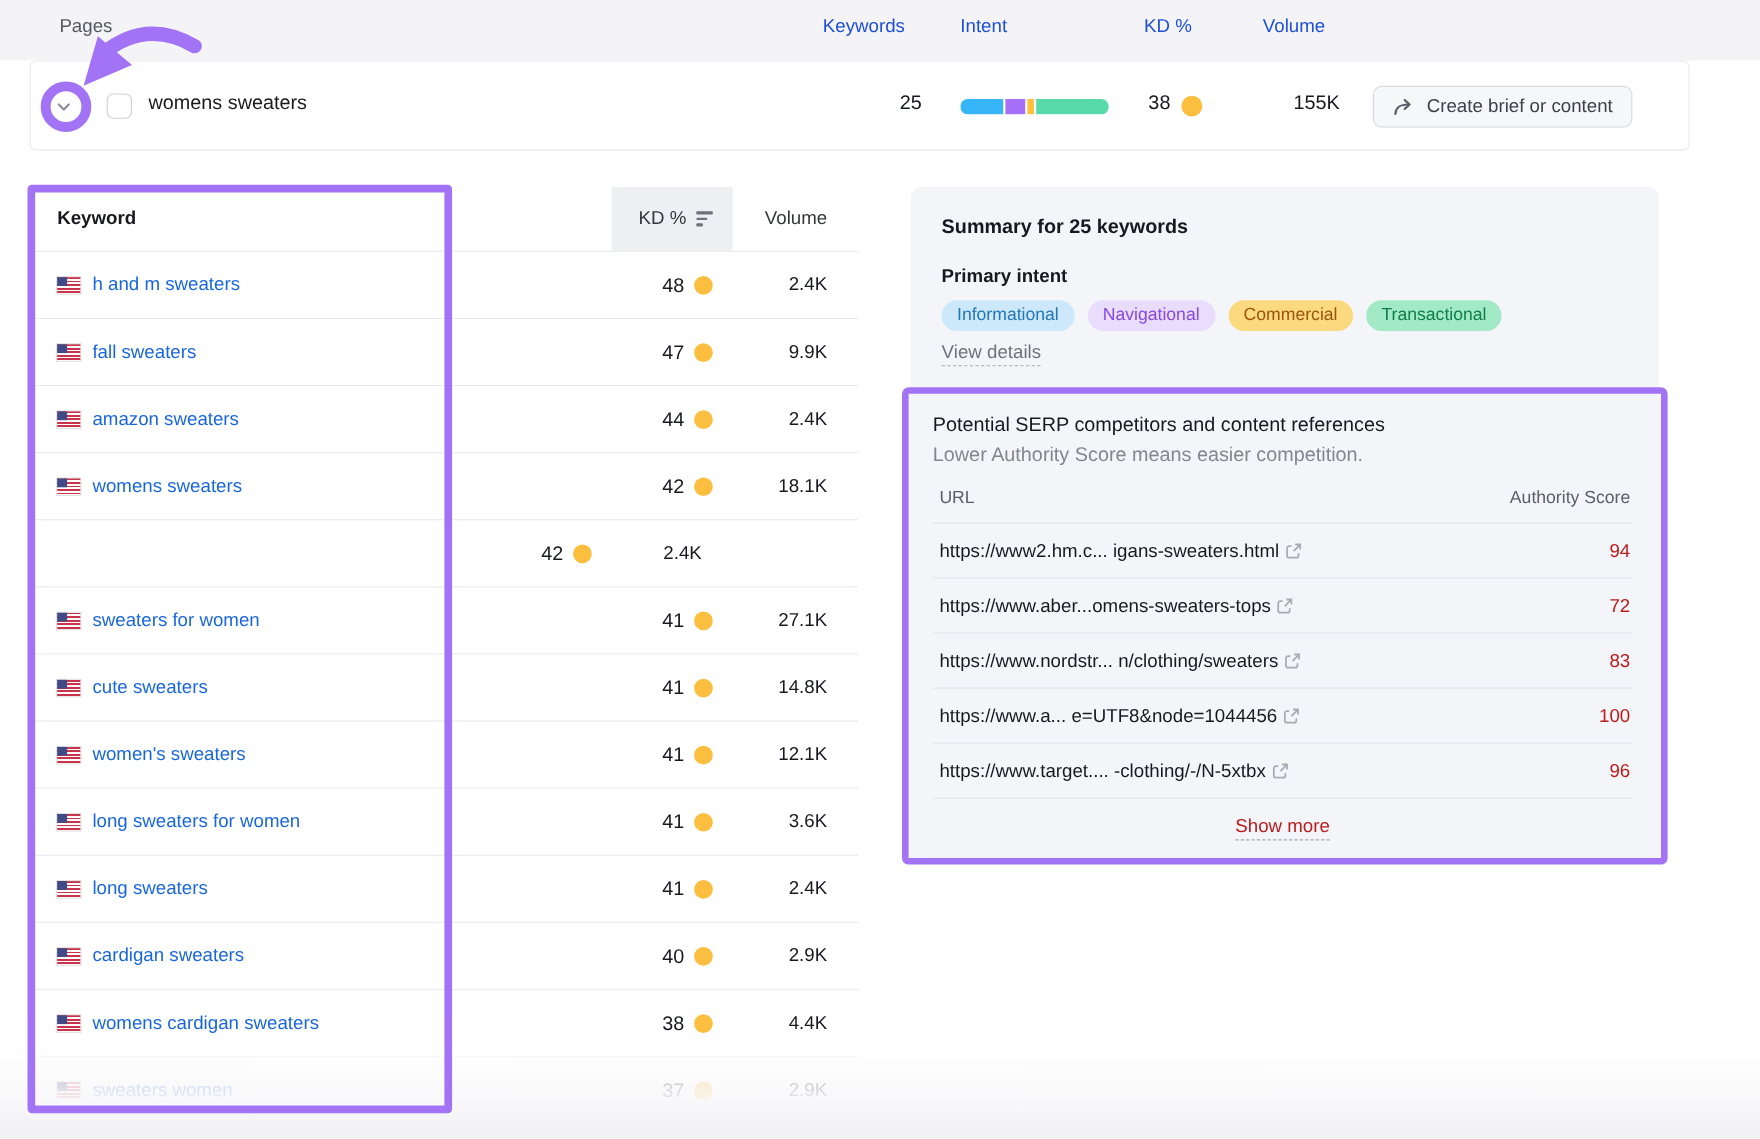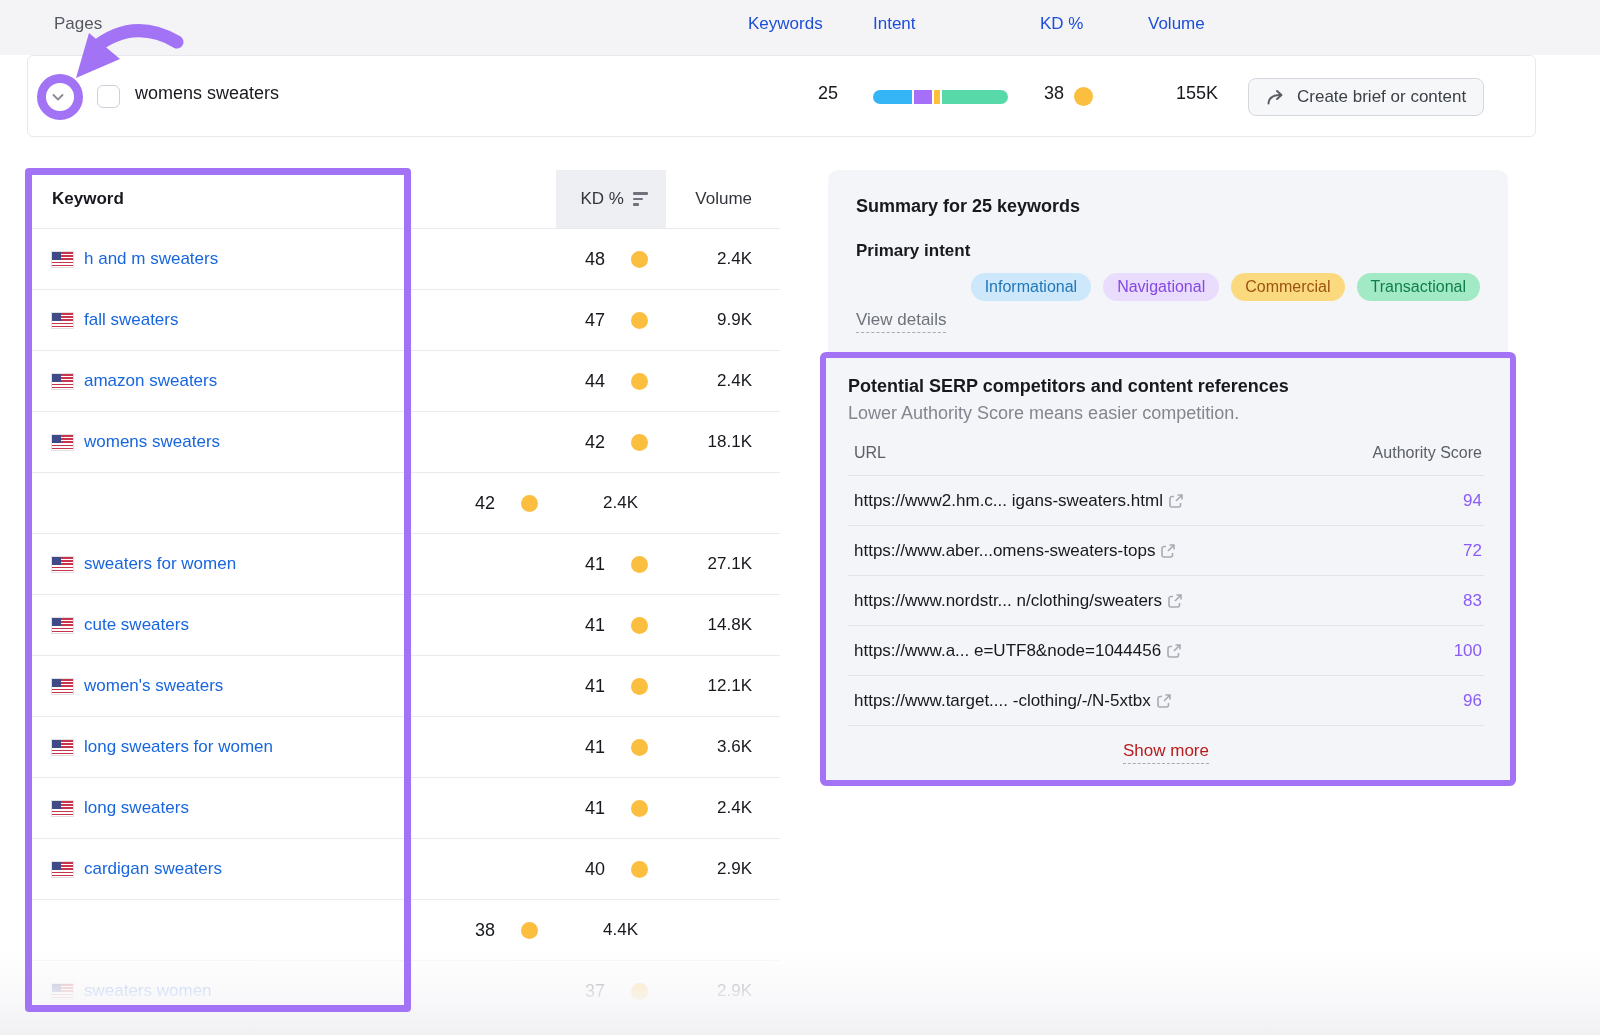--- a/index.html
+++ b/index.html
@@ -50,49 +50,49 @@
   .sort-icon i:nth-child(1){ width:15px; } .sort-icon i:nth-child(2){ width:10px; } .sort-icon i:nth-child(3){ width:6px; }
   .kh-vol { text-align:right; padding-right:28px; font-size:17px; color:#33363c; }
   .kw-row { display:grid; grid-template-columns:529px 110px 114px; height:61px; align-items:center;
     border-top:1px solid #e9eaee; }
   .kw-name { padding-left:25px; display:flex; align-items:center; gap:11px; min-width:0; }
   .kw-link { font-size:17px; color:var(--link); text-decoration:none; cursor:pointer; white-space:nowrap; }
   .flag { position:relative; width:21px; height:15px; flex:0 0 21px;
     background:repeating-linear-gradient(to bottom,#c9344a 0 1.6px,#fff 1.6px 3.2px);
     outline:1px solid rgba(0,0,0,.12); }
   .flag::after { content:""; position:absolute; left:0; top:0; width:9px; height:8px; background:#3f4a86; }
-  .kw-kd { display:flex; align-items:center; justify-content:flex-end; gap:26px; padding-right:18px;
+  .kw-kd { display:flex; align-items:center; justify-content:flex-end; gap:9px; padding-right:18px;
     font-size:18px; }
   .kd-dot { width:17px; height:17px; border-radius:50%; background:var(--kd-dot); }
   .kw-vol { text-align:right; padding-right:28px; font-size:17px; }
   .kw-row.faded { opacity:.45; }
 
   
   .summary-card { position:absolute; left:828px; top:170px; width:680px; height:182px;
     background:#f4f5f8; border-radius:10px 10px 0 0; padding:26px 28px 0 28px; }
   .summary-title { font-size:18px; font-weight:700; color:#17191e; }
   .primary-intent-label { margin-top:24px; font-size:17px; font-weight:700; color:#17191e; }
-  .badges { margin-top:12px; display:flex; gap:12px;justify-content:flex-end; }
+  .badges { margin-top:12px; display:flex; gap:12px; }
   .badge { height:28px; padding:0 14px; border-radius:14px; display:inline-flex; align-items:center;
     font-size:16px; white-space:nowrap; }
   .view-details { margin-top:9px; display:inline-block; font-size:17px; color:#6e727b;
     border-bottom:1.5px dashed #a7aab1; padding-bottom:2px; cursor:pointer; }
 
   .serp-box { position:absolute; left:820px; top:352px; width:696px; height:434px;
     border:6px solid var(--annotation); border-radius:6px; background:#f4f5f8;
     padding:18px 26px 0 22px; }
-  .serp-title { font-size:18px; font-weight:700; color:#17191e; }
+  .serp-title { font-size:18px; font-weight:400; color:#17191e; }
   .serp-sub { margin-top:6px; font-size:18px; color:#83868e; }
   .serp-head { margin-top:20px; display:flex; justify-content:space-between;
     font-size:16px; color:#5a5e66; padding:0 2px 13px 6px; border-bottom:1px solid #e2e4e9; }
   .serp-row { height:50px; display:flex; justify-content:space-between; align-items:center;
     border-bottom:1px solid #e2e4e9; padding:0 2px 0 6px; }
   .url-cell { display:flex; align-items:center; gap:5px; font-size:17px; color:#17191e; white-space:nowrap; }
   .ext-link { display:inline-flex; cursor:pointer; }
-  .serp-score { font-size:17px; color:#8b5cf6; }
+  .serp-score { font-size:17px; color:#b91c1c; }
   .show-more { margin:15px auto 0; width:fit-content; font-size:17px; color:#b91c1c;
     border-bottom:1.5px dashed #a7aab1; padding-bottom:2px; cursor:pointer; }
 
   
   .purple-rect-left { position:absolute; left:25px; top:168px; width:386px; height:844px;
     border:7px solid var(--annotation); border-radius:4px; z-index:60; pointer-events:none; }
   .annot-ring { position:absolute; left:37px; top:74px; width:46px; height:46px; border-radius:50%;
     border:9px solid var(--annotation); z-index:60; pointer-events:none; }
   .annot-arrow { position:absolute; left:40px; top:8px; z-index:61; pointer-events:none; }
 
@@ -276,20 +276,24 @@
       <a class="kw-link">cardigan sweaters</a>
     </div>
     <div class="kw-kd">
       <span class="kw-kd-val">40</span>
       <span class="kd-dot"></span>
     </div>
     <div class="kw-vol">2.9K</div>
   </div>
 
   <div class="kw-row">
+    <div class="kw-name">
+      <span class="flag"></span>
+      <a class="kw-link">womens cardigan sweaters</a>
+    </div>
     <div class="kw-kd">
       <span class="kw-kd-val">38</span>
       <span class="kd-dot"></span>
     </div>
     <div class="kw-vol">4.4K</div>
   </div>
 
   <div class="kw-row faded">
     <div class="kw-name">
       <span class="flag"></span>

